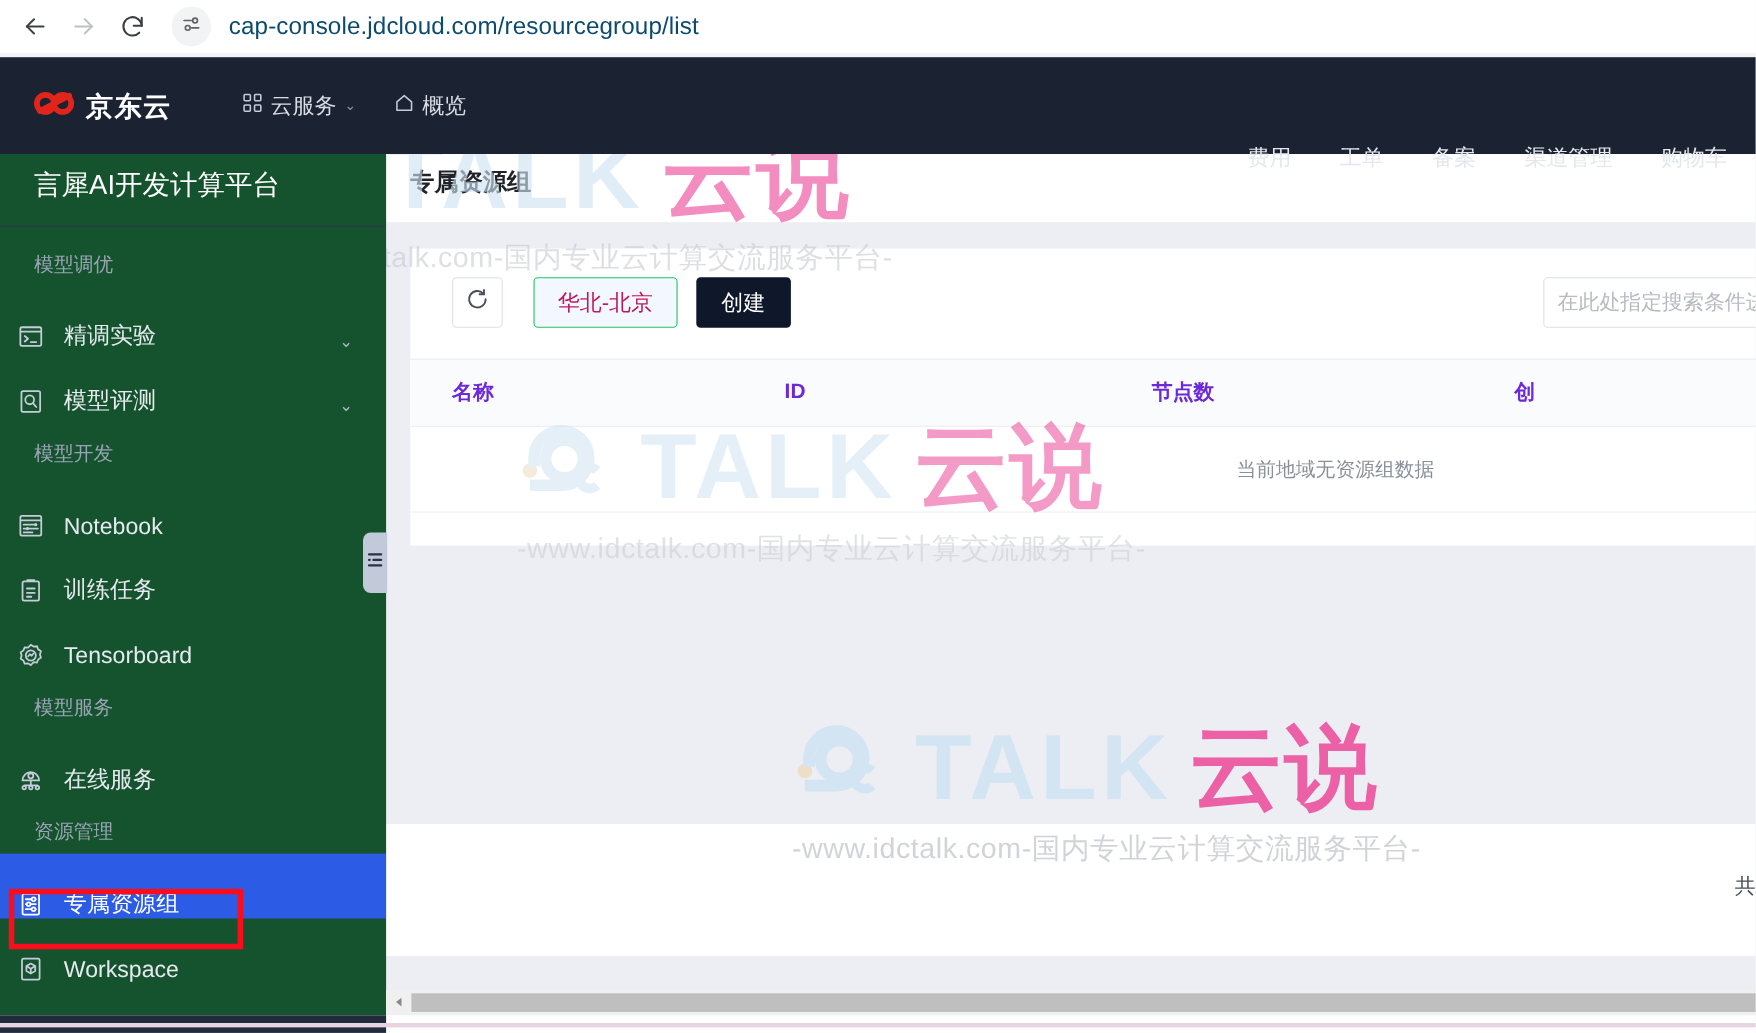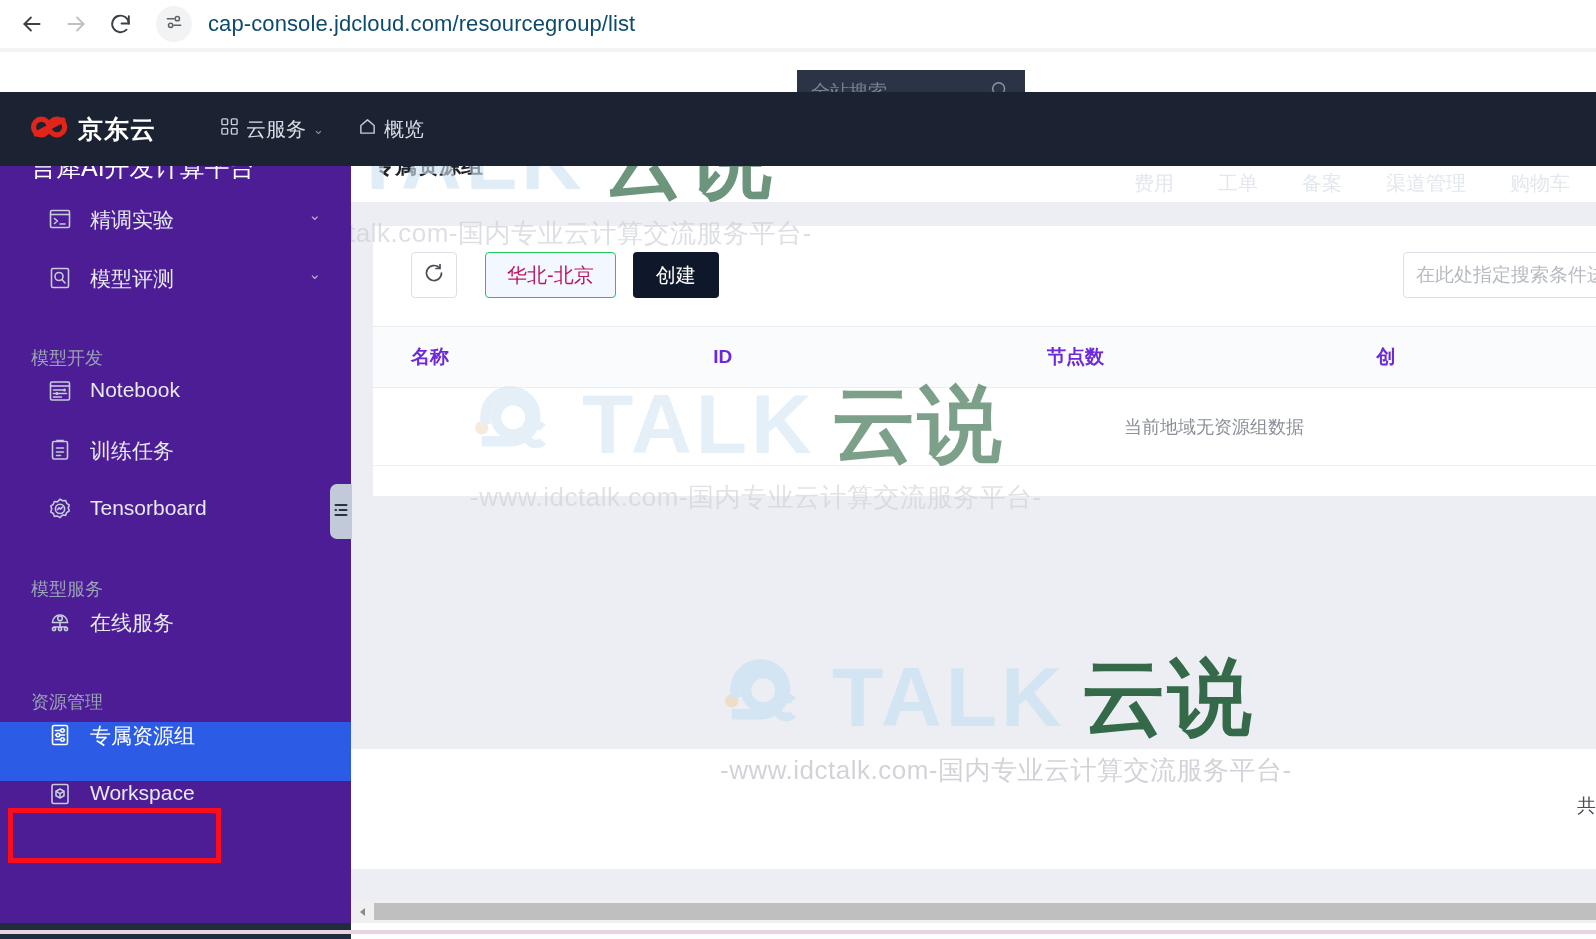--- a/index.html
+++ b/index.html
@@ -47,25 +47,24 @@
   }
   .chrome-underline {
     position: absolute; left: 0; top: 48px;
     width: 1596px; height: 4px;
     background: #f1f3f4;
   }
 
   
   .topnav {
     position: absolute; left: 0; top: 52px;
-    width: 1596px; height: 74px;
+    width: 1596px; height: 88px;
     background: #1b2232;
     display: flex; align-items: center;
     z-index: 6;
-    margin-top: 40px;
   }
   .brand {
     width: 188px;
     display: flex; align-items: center;
     padding-left: 30px;
     gap: 8px;
   }
   .brand-mark { flex: none; }
   .brand-text {
     color: #ffffff; font-size: 25px; font-weight: 600;
@@ -90,39 +89,39 @@
     height: 78px;
     display: flex; align-items: center; gap: 44px;
     padding-right: 26px;
   }
   .topnav-right .nav-link { color: #e3e7ee; font-size: 20px; white-space: nowrap; }
 
   
   .sidebar {
     position: absolute; left: 0; top: 130px;
     width: 351px; height: 809px;
-    background: #4c1d95;
+    background: #14532d;
     z-index: 5;
     overflow: hidden;
   }
   .side-title {
     height: 76px;
     display: flex; align-items: center;
     padding-left: 31px;
     color: #ffffff; font-size: 25px; font-weight: 400;
     border-bottom: 1px solid #2e3850;
   }
   .side-group {
     padding: 22px 0 8px 31px;
     color: #9aa3b5; font-size: 18px;
   }
   .side-item {
     height: 59px;
-    display: flex; align-items: flex-start;
-    padding-left: 47px;
+    display: flex; align-items: flex-end;
+    padding-left: 15px;
     color: #e6e9f0; font-size: 21px;
     position: relative;
   }
   .side-item .ic {
     width: 26px; height: 26px; flex: none;
     margin-right: 17px;
     display: flex; align-items: center; justify-content: center;
     color: #c6ccda;
   }
   .side-item .lbl { flex: 1; }
@@ -292,21 +291,21 @@
     position: absolute;
     pointer-events: none;
     user-select: none;
     z-index: 4;
   }
   .wm-logo { display: flex; align-items: flex-start; gap: 16px; }
   .wm-talk {
     font-size: 84px; font-weight: bold; letter-spacing: 4px;
     line-height: 1;
   }
-  .wm-cn { font-size: 84px; font-weight: bold; color: #14532d; letter-spacing: 2px; line-height: 1; }
+  .wm-cn { font-size: 84px; font-weight: bold; color: #ec4899; letter-spacing: 2px; line-height: 1; }
   .wm-sub {
     font-size: 26px; color: #c9ccd3; letter-spacing: .5px;
     margin-top: 10px; white-space: nowrap;
   }
   .wm-top { left: 240px; top: 118px; opacity: .62; }
   .wm-mid { left: 470px; top: 382px; opacity: .55; }
   .wm-bot { left: 720px; top: 655px; opacity: .85; }
   .wm-top .wm-talk, .wm-mid .wm-talk, .wm-bot .wm-talk { color: #cfe3f2; }
   .wm-icon-o { flex: none; }
 </style>
@@ -492,20 +491,21 @@
   </div>
 
   <div class="pager">
     <span class="pager-inner">共</span>
   </div>
 </div>
 
 <div class="sidebar">
   <div class="side-title">言犀AI开发计算平台</div>
 
+  <div class="side-group">模型调优</div>
   <div class="side-item">
     <span class="ic">
       <svg width="24" height="24" viewBox="0 0 24 24" fill="none" stroke="currentColor" stroke-width="1.6">
         <rect x="2.5" y="3.5" width="19" height="17" rx="1.5"></rect>
           <path d="M2.5 7.5h19"></path>
         <path d="M6.5 11.5l3 2.5-3 2.5" stroke-linecap="round" stroke-linejoin="round"></path>
           <path d="M12 17h5" stroke-linecap="round"></path>
       </svg>
     </span>
     <span class="lbl">精调实验</span>

